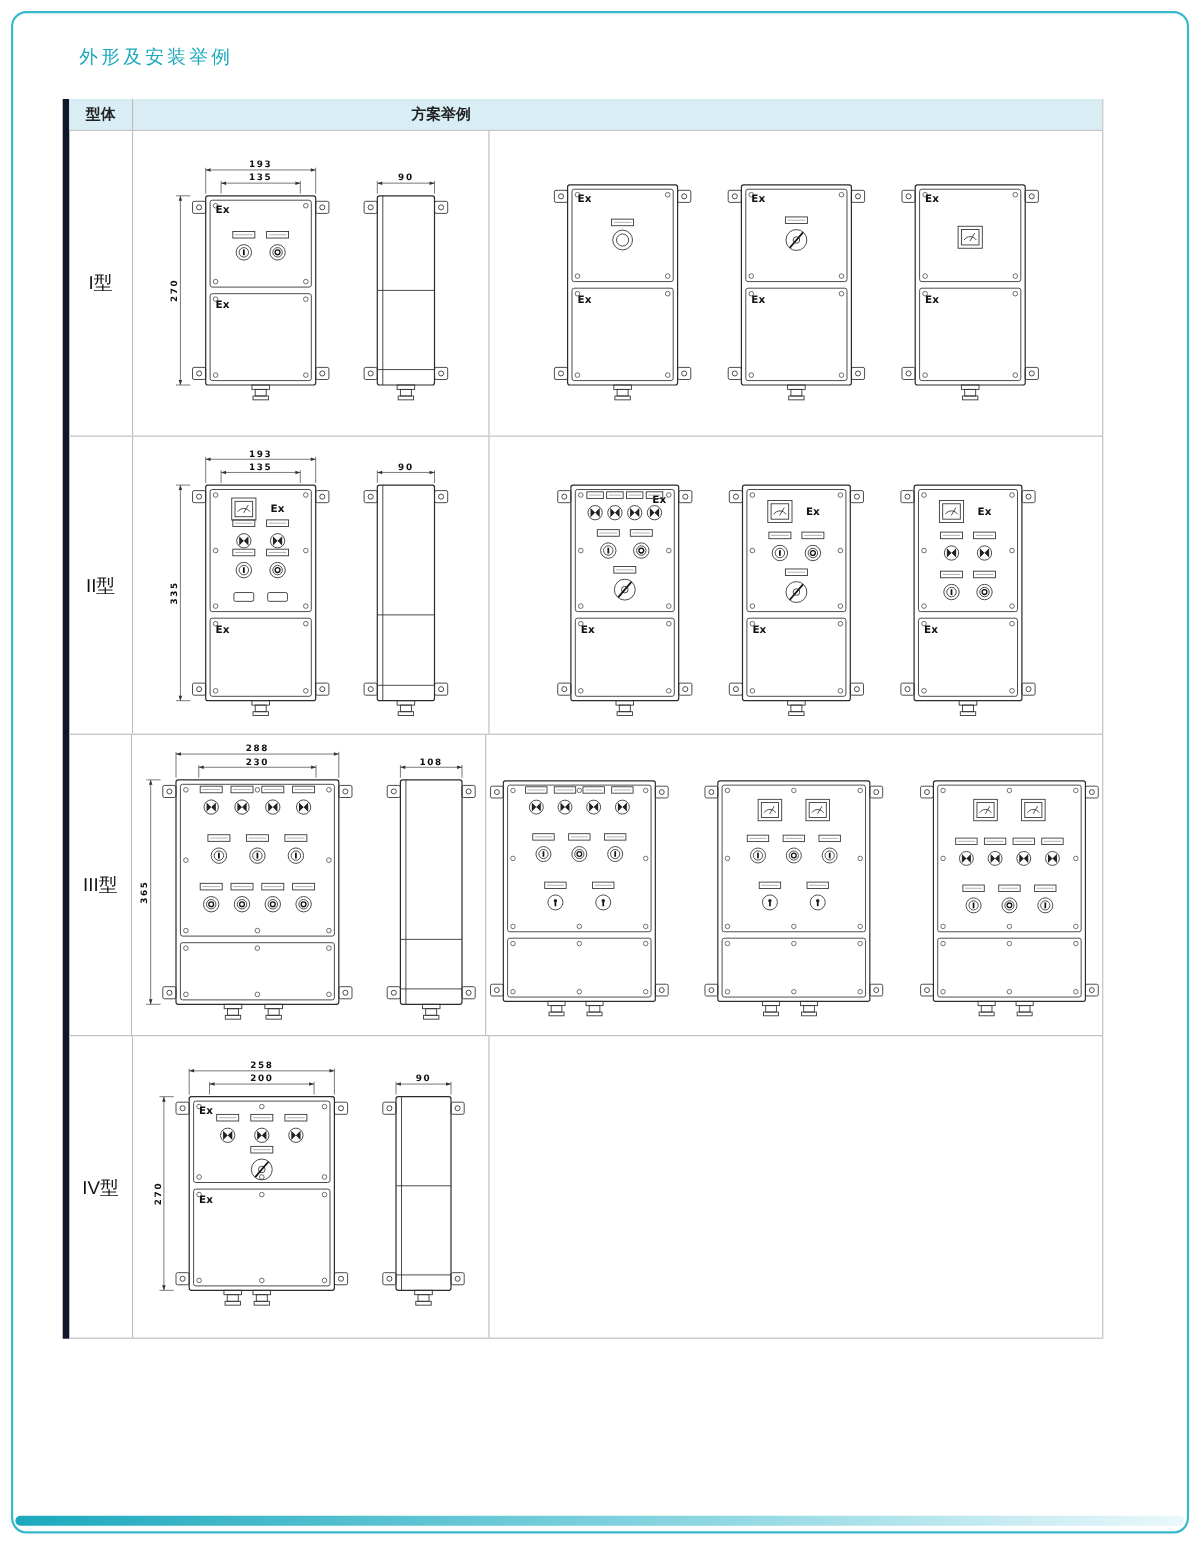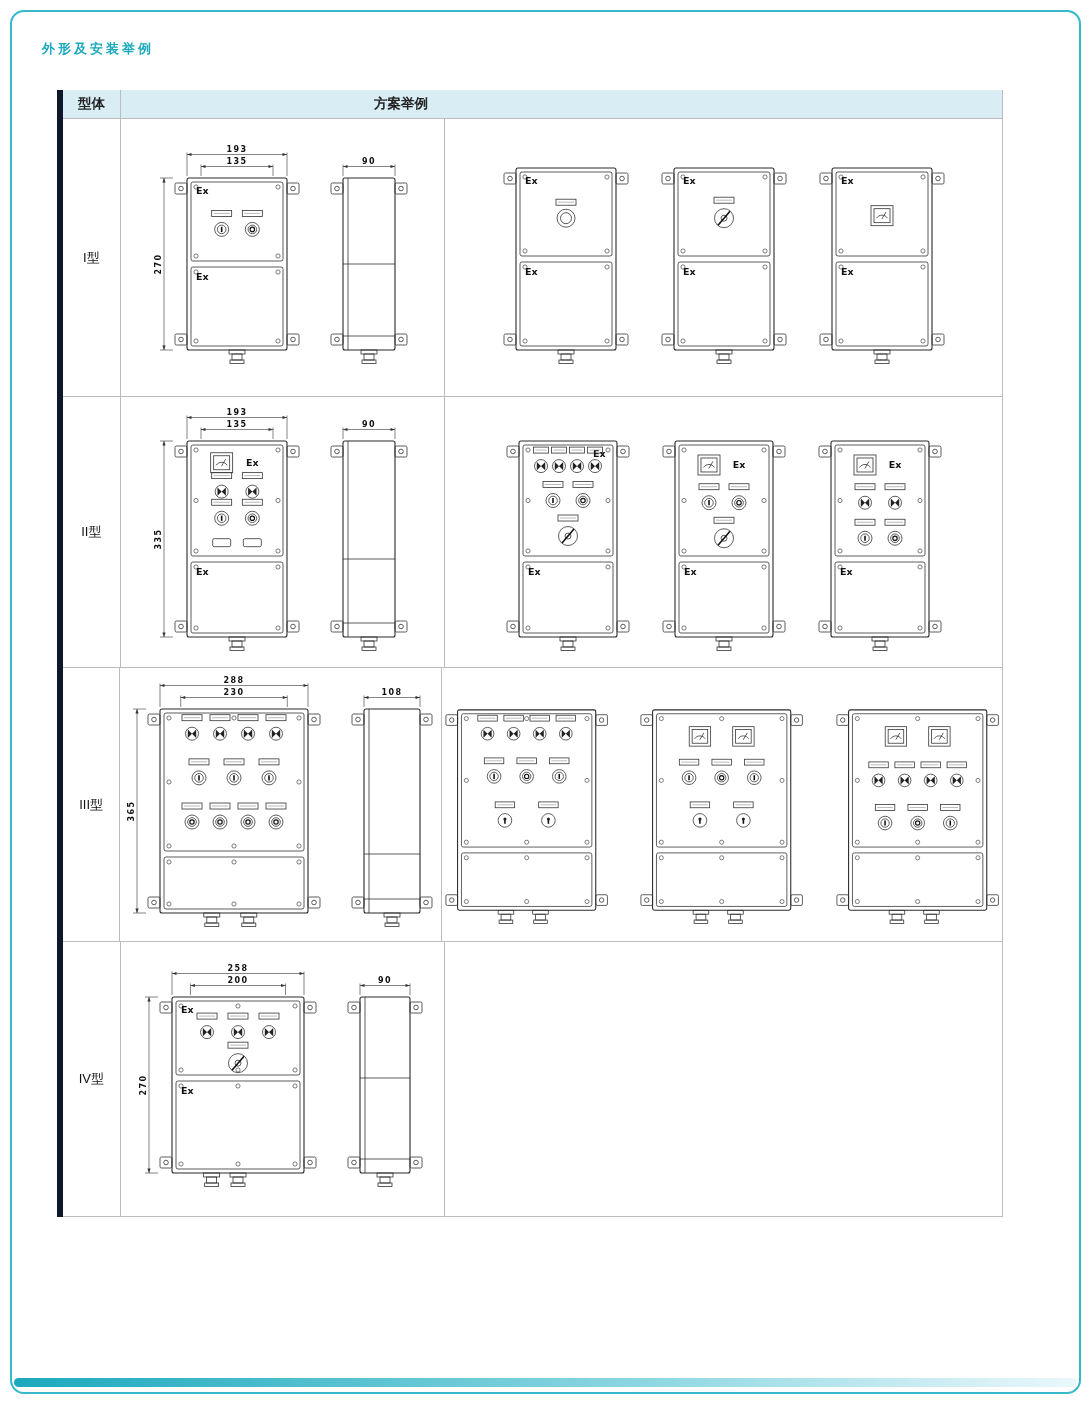--- a/index.html
+++ b/index.html
@@ -1,29 +1,29 @@
 <!DOCTYPE html>
 <html style="--accent: #1ca9bd; --border: #35b9cb; --header-bg: #d9edf5;"><head>
 <meta charset="utf-8">
 <style>
   *{margin:0;padding:0;box-sizing:border-box}
   html,body{background:#fff}
   body{width:1091px;height:1404px;font-family:"Liberation Sans",sans-serif;color:#111}
   .page{position:relative;width:1091px;height:1404px;background:#fff;overflow:hidden}
   .page-border{position:absolute;inset:10px;border:2px solid var(--border,#35b9cb);border-radius:14px;pointer-events:none}
-  .title{position:absolute;left:42px;top:40px;font-size:13px;font-weight:bold;letter-spacing:3px;color:var(--accent,#1ca9bd)}
+  .title{position:absolute;left:72px;top:40px;font-size:17px;font-weight:normal;letter-spacing:3px;color:var(--accent,#1ca9bd)}
   .table{position:absolute;left:57px;top:90px;width:946px;border-left:6px solid #0f172a;border-right:1px solid #bcbcbc}
   .thead{display:flex;height:28px;background:var(--header-bg,#d9edf5);font-size:13.5px;font-weight:bold;color:#222}
   .thead>div{display:flex;align-items:center;justify-content:center}
   .c1{width:58px}.c2{width:326px}.c3{width:560px}
   .thead .c1,.thead .c2,.trow .c1,.trow .c2{border-right:1px solid #bcbcbc}
   .trow{display:flex;border-top:1px solid #bcbcbc}
   .trow:last-child{border-bottom:1px solid #bcbcbc}
   .r1{height:278px}.r2{height:271px}.r3{height:274px}.r4{height:276px}
-  .cell-type{display:flex;align-items:center;justify-content:center;font-size:13px}
+  .cell-type{display:flex;align-items:center;justify-content:center;font-size:17px}
   .cell-draw,.cell-schemes{display:flex;justify-content:center;align-items:flex-end}
   .cell-draw{gap:24px}
   .cell-schemes{gap:26px}
   .r1 .cell-draw,.r1 .cell-schemes{padding-bottom:26px}
   .r2 .cell-draw,.r2 .cell-schemes{padding-bottom:10px}
   .r3 .cell-draw,.r3 .cell-schemes{padding-bottom:8px}
   .r4 .cell-draw,.r4 .cell-schemes{padding-bottom:23px}
   .bottom-bar{position:absolute;left:14px;right:14px;bottom:17px;height:9px;border-radius:5px;
     background:linear-gradient(90deg,var(--accent,#1ca9bd) 0%,#8ed7e2 60%,#eaf8fb 100%)}
   

